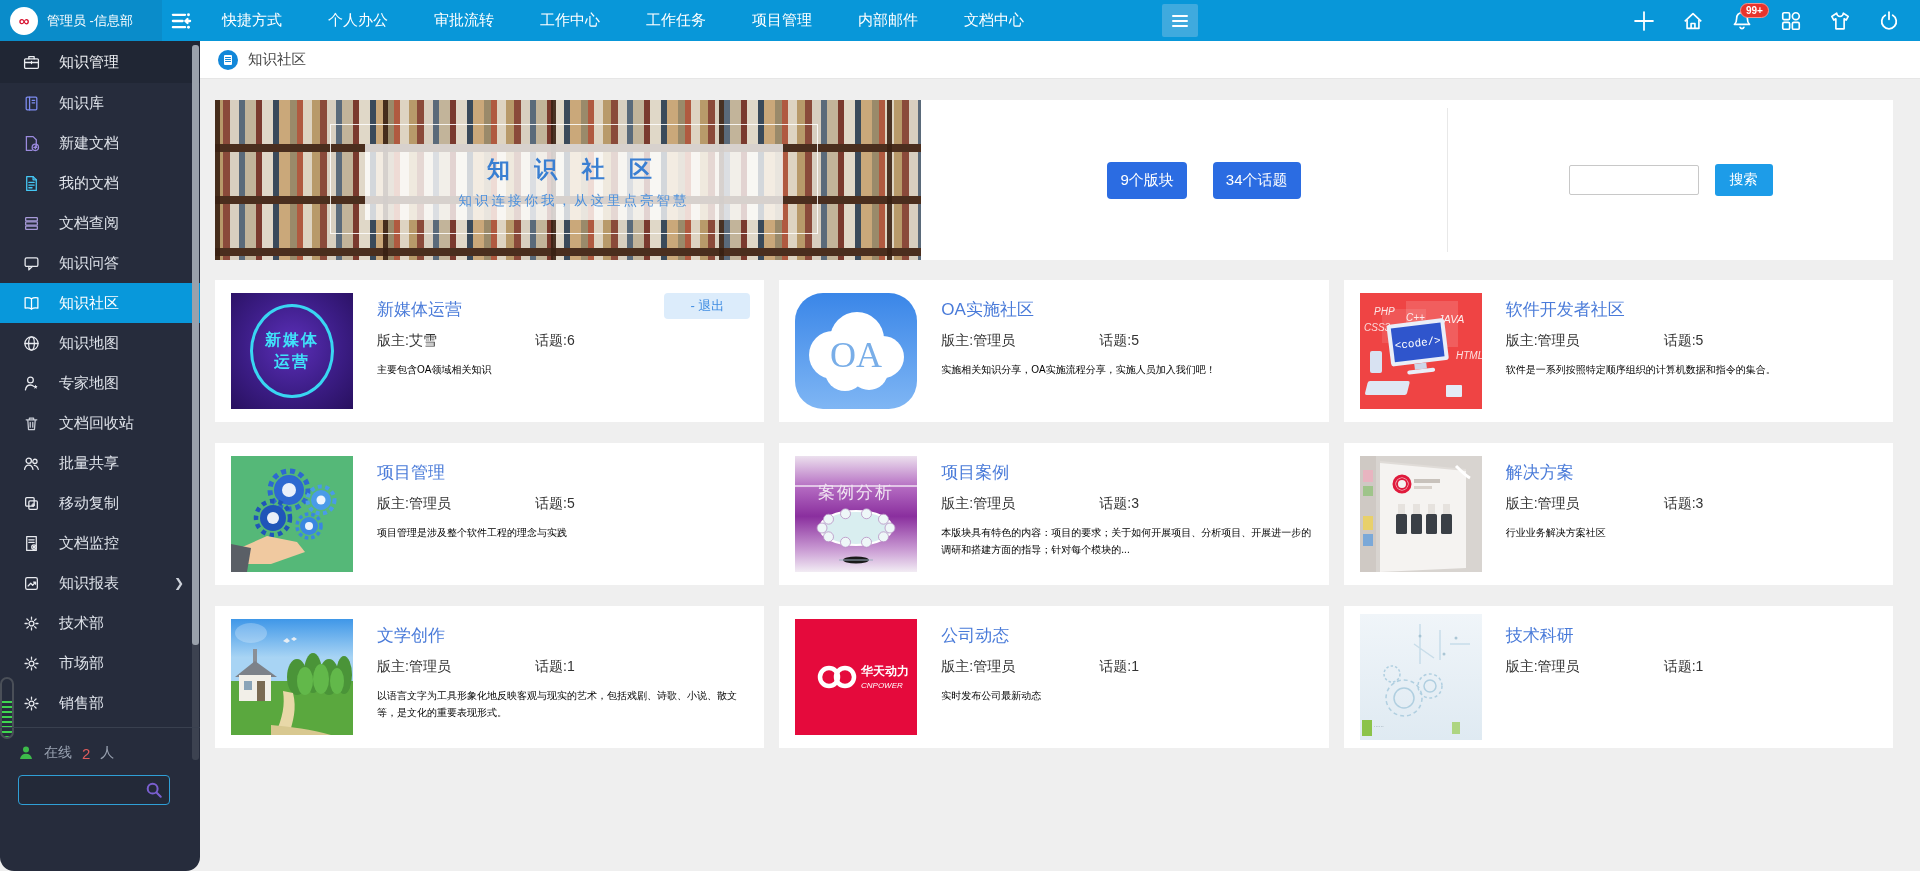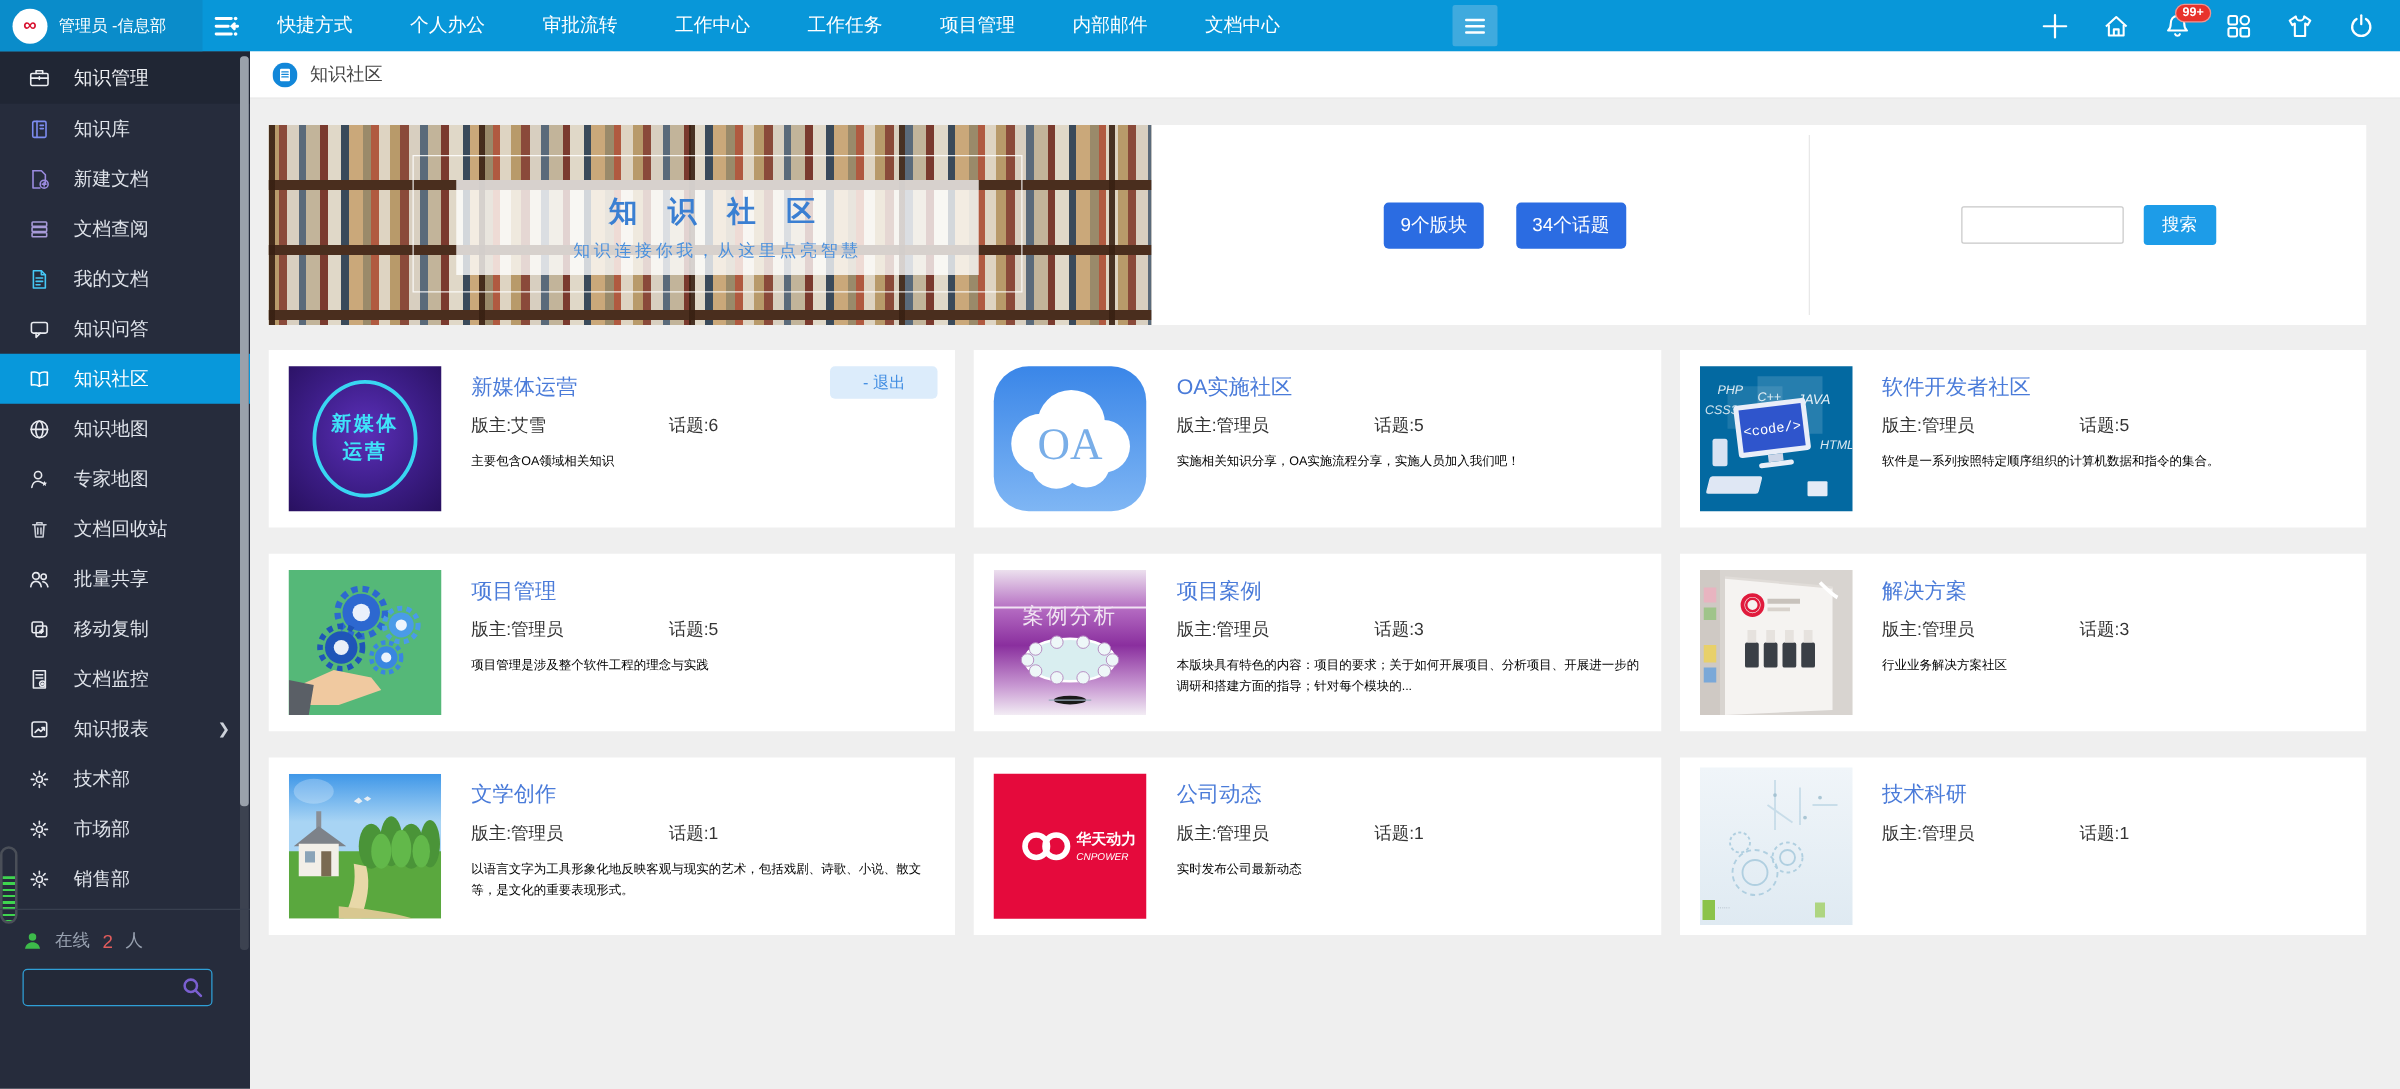--- a/index.html
+++ b/index.html
@@ -13,21 +13,21 @@
   .side-toggle { width:26px; height:26px; margin-left:6px; display:flex; align-items:center; justify-content:center; cursor:pointer; }
   .main-nav { display:flex; align-items:center; margin-left:28px; gap:46px; }
   .nav-item { color:#fff; font-size:15px; cursor:pointer; white-space:nowrap; }
   .nav-more { width:36px; height:33px; background:#3faade; border-radius:2px; margin-left:138px; display:flex; align-items:center; justify-content:center; cursor:pointer; }
   .topbar-icons { margin-left:auto; display:flex; align-items:center; gap:27px; padding-right:20px; }
   .tb-icon { width:22px; height:22px; position:relative; cursor:pointer; display:flex; align-items:center; justify-content:center; }
   .tb-icon svg { width:22px; height:22px; }
   .badge-99 { position:absolute; top:-7px; left:9px; background:#e8332c; border:1px solid #f2938f; color:#fff; font-size:10px; font-weight:bold; border-radius:9px; padding:1px 5px; line-height:11px; white-space:nowrap; }
 
   
-  .sidebar { position:absolute; top:41px; left:0; width:200px; bottom:0; background:#262c3c; z-index:20; }
+  .sidebar { position:absolute; top:41px; left:0; width:200px; bottom:0; background:#262c3c; z-index:20;border-radius:14px; }
   .side-header { height:42px; background:#202634; display:flex; align-items:center; padding-left:23px; gap:19px; color:#eceef2; font-size:15px; }
   .side-menu { position:absolute; top:42px; left:0; right:0; bottom:112px; overflow:hidden; }
   .side-item { height:40px; display:flex; align-items:center; padding-left:23px; gap:19px; color:#dfe3ea; font-size:15px; cursor:pointer; position:relative; }
   .side-item.active { background:#0898db; color:#fff; }
   .side-item .icn, .side-header .icn { width:17px; height:17px; flex:0 0 17px; }
   .side-chevron { position:absolute; right:16px; color:#cdd2da; font-size:12px; }
   .side-scroll-track { position:absolute; top:4px; right:1px; width:7px; height:715px; background:#3c4250; border-radius:3px; }
   .side-scroll-thumb { position:absolute; top:0; left:0; width:7px; height:600px; background:#9aa1ab; border-radius:3px; cursor:pointer; }
   .stripe-widget { position:absolute; left:0; top:636px; width:14px; height:62px; border:2px solid #4a4f58; border-radius:7px; overflow:hidden; cursor:pointer; }
   .stripe-widget .stripes { position:absolute; left:0; right:0; bottom:0; height:62%; background:repeating-linear-gradient(180deg,#3fd44f 0 2px,transparent 2px 5px); }
@@ -76,21 +76,21 @@
   .card-title { color:#4a7bd9; font-size:17px; margin-bottom:11px; display:inline-block; text-decoration:none; }
   .card-meta { font-size:14px; color:#333; margin-bottom:12px; }
   .card-meta .mod { display:inline-block; min-width:158px; }
   .card-desc { font-size:10px; color:#000000; line-height:1.65; }
   .card-exit { position:absolute; top:13px; right:14px; background:#dcecfb; color:#3f8ce2; font-size:13px; padding:4px 26px; border-radius:4px; cursor:pointer; }
 
   
   .th-media { background:radial-gradient(circle at 50% 45%, #5b2fb8 0%, #3c1d86 55%, #28105f 100%); }
   .neon-ring { position:absolute; left:19px; top:11px; width:84px; height:94px; border:3px solid #39d6f2; border-radius:50%; display:flex; flex-direction:column; align-items:center; justify-content:center; color:#3fe3fa; font-size:16px; font-weight:bold; letter-spacing:2px; line-height:1.4; }
   .th-oa { background:linear-gradient(180deg,#3a86e8,#7fb6f4);border-radius:28px; }
-  .th-dev { background:#0369a1; }
+  .th-dev { background:#ef4444; }
   .th-pm { background:#55b878; }
   .th-sol { background:#dcd8d4; }
   .th-cn { background:#e50a3c; }
   .th-tech { background:linear-gradient(180deg,#f0f5f9,#dfeaf2); height:126px; }
   .icn { display:inline-block; }
 </style>
 </head>
 <body>
 
 <header class="topbar">
@@ -184,33 +184,33 @@
       <div class="side-item">
         <span class="icn" style="color: rgb(155, 139, 223);"><svg viewBox="0 0 16 16" fill="none" stroke="currentColor" stroke-width="1.2" stroke-linecap="round" stroke-linejoin="round" style="width:100%;height:100%">
             <path d="M3.2 1.5h6.3l3 3v6.3"></path>
             <path d="M3.2 1.5v13h5.2"></path>
             <circle cx="11.6" cy="11.6" r="3"></circle>
             <path d="M11.6 10.2v2.8M10.2 11.6h2.8"></path>
           </svg></span>
         <span>新建文档</span>
       </div>
       <div class="side-item">
+        <span class="icn" style="color: rgb(69, 200, 245);"><svg viewBox="0 0 16 16" fill="none" stroke="currentColor" stroke-width="1.2" stroke-linecap="round" stroke-linejoin="round" style="width:100%;height:100%">
+            <path d="M3.5 1.5h6l3 3v10h-9z"></path>
+            <path d="M9.5 1.5v3h3M5.5 7h5M5.5 9.5h5M5.5 12h3"></path>
+          </svg></span>
+        <span>我的文档</span>
+      </div>
+      <div class="side-item">
         <span class="icn" style="color: rgb(167, 154, 216);"><svg viewBox="0 0 16 16" fill="none" stroke="currentColor" stroke-width="1.2" stroke-linecap="round" stroke-linejoin="round" style="width:100%;height:100%">
             <rect x="2.5" y="2.5" width="11" height="3.1" rx=".6"></rect>
             <rect x="2.5" y="6.5" width="11" height="3.1" rx=".6"></rect>
             <rect x="2.5" y="10.5" width="11" height="3.1" rx=".6"></rect>
           </svg></span>
         <span>文档查阅</span>
-      </div>
-      <div class="side-item">
-        <span class="icn" style="color: rgb(69, 200, 245);"><svg viewBox="0 0 16 16" fill="none" stroke="currentColor" stroke-width="1.2" stroke-linecap="round" stroke-linejoin="round" style="width:100%;height:100%">
-            <path d="M3.5 1.5h6l3 3v10h-9z"></path>
-            <path d="M9.5 1.5v3h3M5.5 7h5M5.5 9.5h5M5.5 12h3"></path>
-          </svg></span>
-        <span>我的文档</span>
       </div>
       <div class="side-item">
         <span class="icn" style="color: rgb(232, 234, 239);"><svg viewBox="0 0 16 16" fill="none" stroke="currentColor" stroke-width="1.2" stroke-linecap="round" stroke-linejoin="round" style="width:100%;height:100%">
             <rect x="2" y="2.8" width="12" height="8" rx="1.5"></rect>
             <path d="M5.5 10.8v3.2l3.2-3.2"></path>
           </svg></span>
         <span>知识问答</span>
       </div>
       <div class="side-item active">
         <span class="icn" style="color: rgb(255, 255, 255);"><svg viewBox="0 0 16 16" fill="none" stroke="currentColor" stroke-width="1.2" stroke-linecap="round" stroke-linejoin="round" style="width:100%;height:100%">

